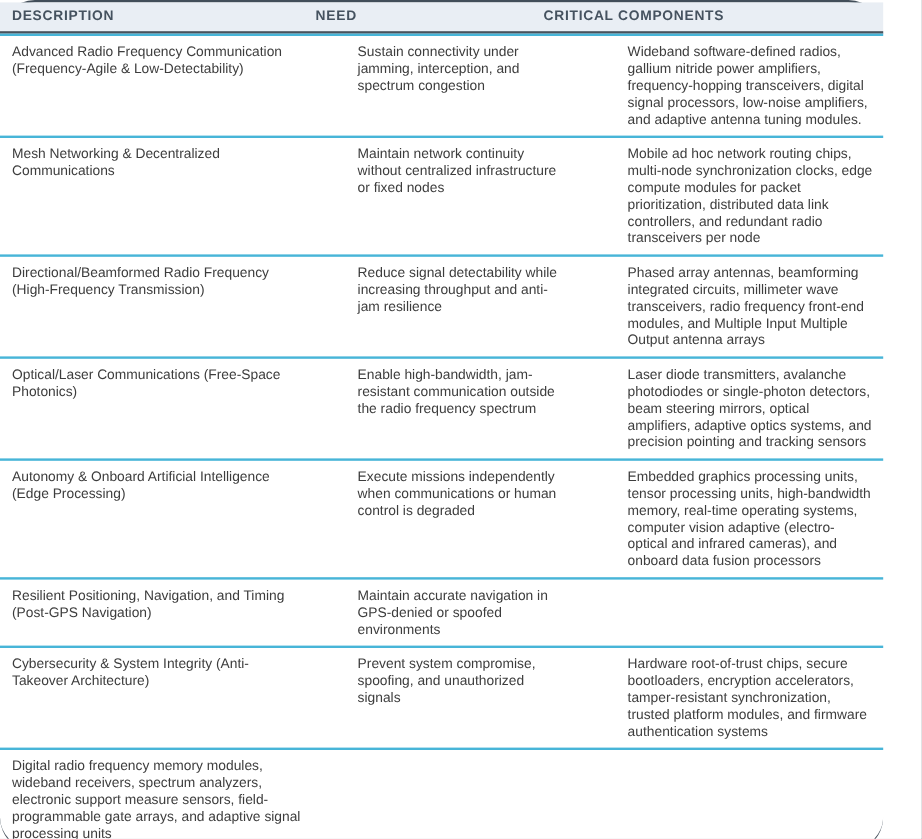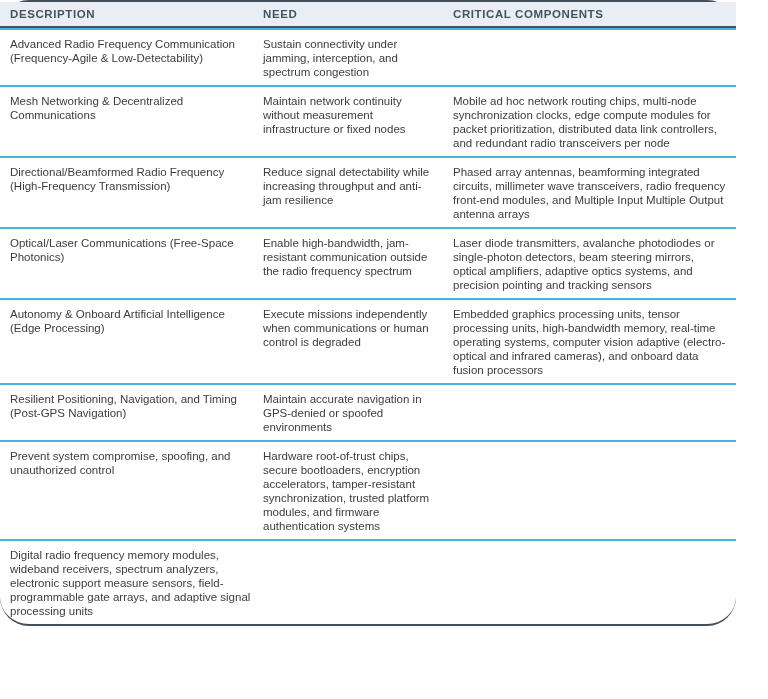--- a/index.html
+++ b/index.html
@@ -37,20 +37,21 @@
     padding-right: 14px;
     white-space: nowrap;
     overflow: hidden;
   }
   .data-row {
     display: grid;
     grid-template-columns: 253px 190px 1fr;
     box-sizing: border-box;
     padding: 7px 0 6px 10px;
     border-top: 2px solid #47b5d8;
+    gap: 35px;
   }
   .data-row:first-of-type {
     border-top: none;
   }
   .cell {
     font-size: 11.5px;
     line-height: 14px;
     color: #3d3d3d;
     padding-right: 16px;
   }
@@ -65,25 +66,26 @@
 
   <div class="header-row">
     <div class="header-cell">DESCRIPTION</div>
     <div class="header-cell">NEED</div>
     <div class="header-cell">CRITICAL COMPONENTS</div>
   </div>
 
   <div class="data-row">
     <div class="cell description">Advanced Radio Frequency Communication (Frequency-Agile &amp; Low-Detectability)</div>
     <div class="cell need">Sustain connectivity under jamming, interception, and spectrum congestion</div>
+    <div class="cell components">Wideband software-defined radios, gallium nitride power amplifiers, frequency-hopping transceivers, digital signal processors, low-noise amplifiers, and adaptive antenna tuning modules.</div>
   </div>
 
   <div class="data-row">
     <div class="cell description">Mesh Networking &amp; Decentralized Communications</div>
-    <div class="cell need">Maintain network continuity without measurement infrastructure or fixed nodes</div>
+    <div class="cell need">Maintain network continuity without centralized infrastructure or fixed nodes</div>
     <div class="cell components">Mobile ad hoc network routing chips, multi-node synchronization clocks, edge compute modules for packet prioritization, distributed data link controllers, and redundant radio transceivers per node</div>
   </div>
 
   <div class="data-row">
     <div class="cell description">Directional/Beamformed Radio Frequency (High-Frequency Transmission)</div>
     <div class="cell need">Reduce signal detectability while increasing throughput and anti-jam resilience</div>
     <div class="cell components">Phased array antennas, beamforming integrated circuits, millimeter wave transceivers, radio frequency front-end modules, and Multiple Input Multiple Output antenna arrays</div>
   </div>
 
   <div class="data-row">
@@ -97,21 +99,22 @@
     <div class="cell need">Execute missions independently when communications or human control is degraded</div>
     <div class="cell components">Embedded graphics processing units, tensor processing units, high-bandwidth memory, real-time operating systems, computer vision adaptive (electro-optical and infrared cameras), and onboard data fusion processors</div>
   </div>
 
   <div class="data-row">
     <div class="cell description">Resilient Positioning, Navigation, and Timing (Post-GPS Navigation)</div>
     <div class="cell need">Maintain accurate navigation in GPS-denied or spoofed environments</div>
   </div>
 
   <div class="data-row">
-    <div class="cell need">Prevent system compromise, spoofing, and unauthorized control</div>
+    <div class="cell description">Cybersecurity &amp; System Integrity (Anti-Takeover Architecture)</div>
+    <div class="cell need">Prevent system compromise, spoofing, and unauthorized signals</div>
     <div class="cell components">Hardware root-of-trust chips, secure bootloaders, encryption accelerators, tamper-resistant synchronization, trusted platform modules, and firmware authentication systems</div>
   </div>
 
   <div class="data-row">
     <div class="cell components">Digital radio frequency memory modules, wideband receivers, spectrum analyzers, electronic support measure sensors, field-programmable gate arrays, and adaptive signal processing units</div>
   </div>
 
 </div>
 
 </body></html>

